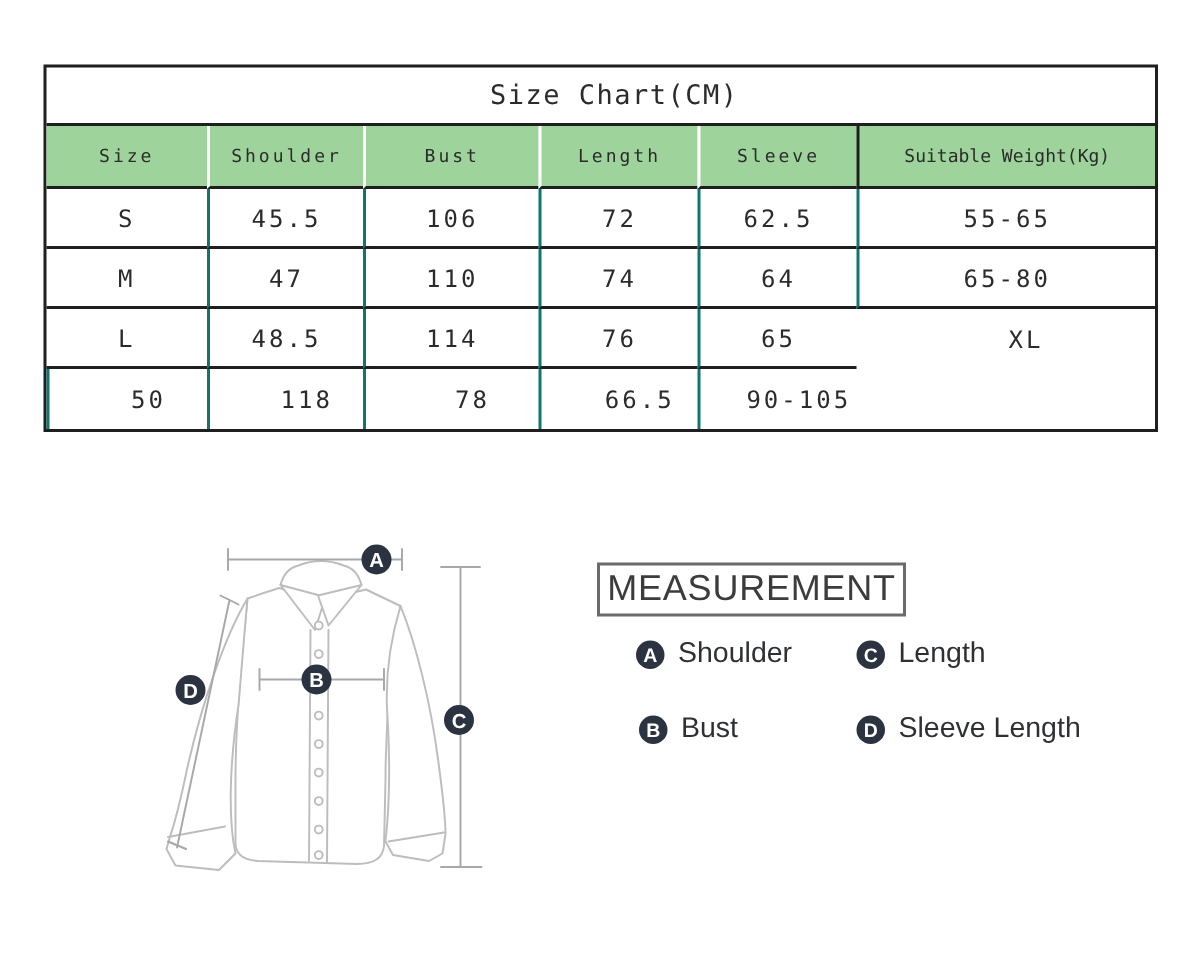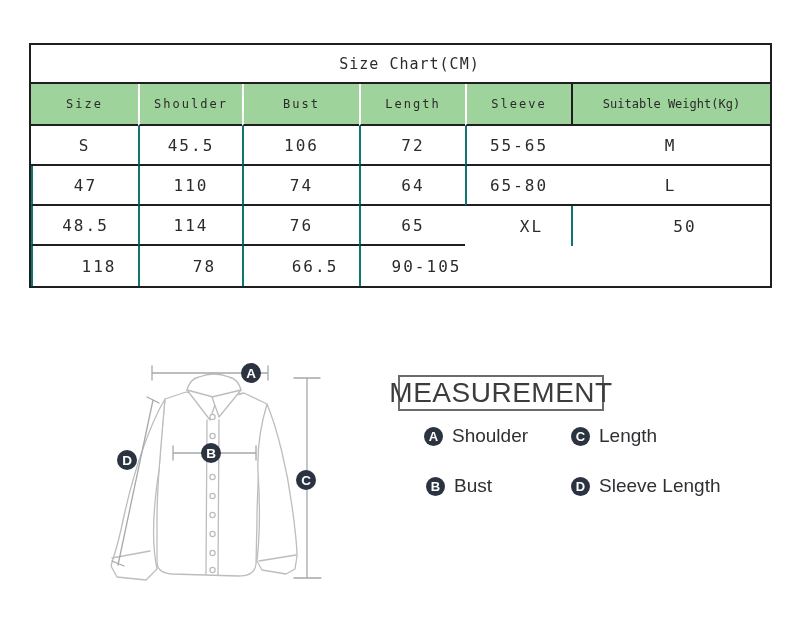--- a/index.html
+++ b/index.html
@@ -24,21 +24,21 @@
   }
   .chart > div{
     box-sizing:border-box;
     display:flex;align-items:center;justify-content:center;
     color:#2b2b2b;
     white-space:nowrap;
   }
   .t-title{
     grid-column:1/-1;
     border-bottom:2px solid #1f1f1f;
-    font-size:15px;letter-spacing:1px;color:#1d1d1d;padding-left:18px;
+    font-size:18px;letter-spacing:1px;color:#1d1d1d;padding-left:18px;
   }
   .t-head{
     background:#9ed39b;
     color:#f6fbf4;
     font-size:12px;letter-spacing:2px;
     border-bottom:2px solid #1f1f1f;
   }
   .t-head.sep{border-left:2px solid #ffffff;}
   .t-head.dark-sep{border-left:2px solid #1f1f1f;letter-spacing:0;}
   .t-cell{
@@ -49,21 +49,21 @@
   .t-cell.lastrow{border-bottom:none;padding-left:27px;}
 
   
   .m-box{
     position:absolute;left:398px;top:375px;
     width:206px;height:36px;
     box-sizing:border-box;
     border:2px solid #6b6b6b;
     display:flex;align-items:center;justify-content:center;
     font-family:"Liberation Sans", sans-serif;
-    font-size:28px;color:#3c3c3c;letter-spacing:0.5px;
+    font-size:24px;color:#3c3c3c;letter-spacing:0.5px;
   }
   .legend-item{
     position:absolute;
     display:flex;align-items:center;gap:9px;
     font-family:"Liberation Sans", sans-serif;
   }
   .lbadge{
     width:19px;height:19px;border-radius:50%;
     background:#2b3341;color:#ffffff;
     font-size:13px;font-weight:bold;line-height:19px;
@@ -85,20 +85,21 @@
     <div class="t-head sep">Shoulder</div>
     <div class="t-head sep">Bust</div>
     <div class="t-head sep">Length</div>
     <div class="t-head sep">Sleeve</div>
     <div class="t-head dark-sep">Suitable Weight(Kg)</div>
 
     <div class="t-cell">S</div>
     <div class="t-cell vline">45.5</div>
     <div class="t-cell vline">106</div>
     <div class="t-cell vline">72</div>
+    <div class="t-cell vline">62.5</div>
     <div class="t-cell vline">55-65</div>
 
     <div class="t-cell">M</div>
     <div class="t-cell vline">47</div>
     <div class="t-cell vline">110</div>
     <div class="t-cell vline">74</div>
     <div class="t-cell vline">64</div>
     <div class="t-cell vline">65-80</div>
 
     <div class="t-cell">L</div>

